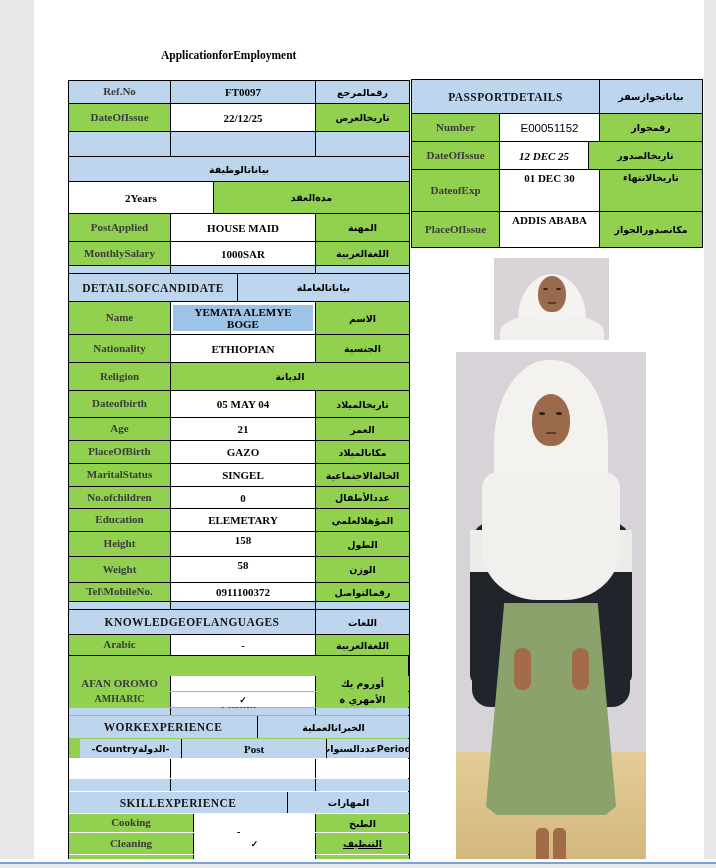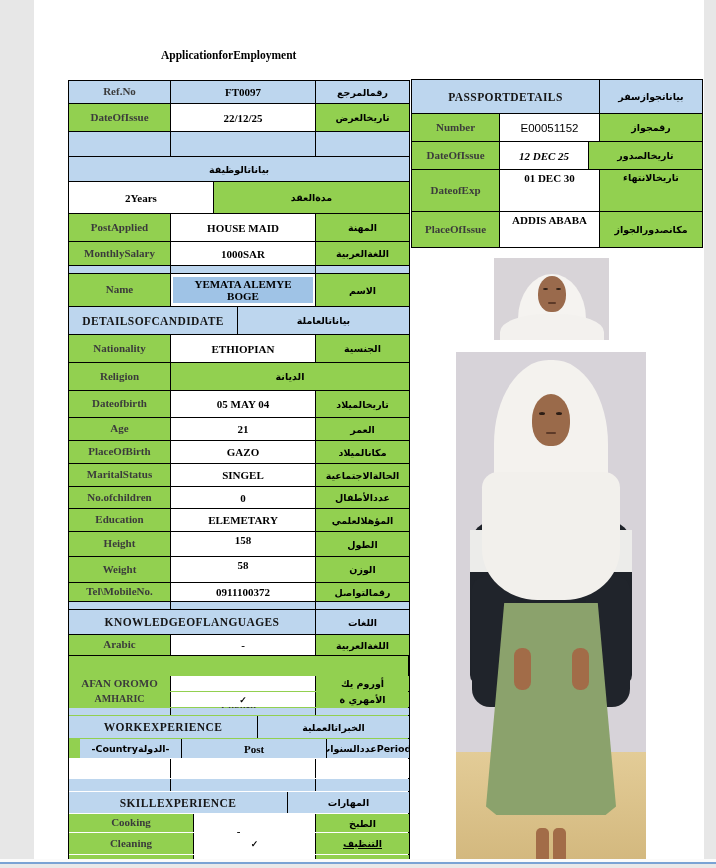--- a/index.html
+++ b/index.html
@@ -89,31 +89,31 @@
       <div class="c w val w145">1000SAR</div>
       <div class="c g ar last">اللغةالعربية</div>
     </div>
 
     <div class="r" style="height:8px;">
       <div class="c b w102"></div>
       <div class="c b w145"></div>
       <div class="c b last"></div>
     </div>
 
+    <div class="r" style="height:28px;">
+      <div class="c b hdr w169">DETAILSOFCANDIDATE</div>
+      <div class="c b ar last">بياناتالعاملة</div>
+    </div>
+
     <div class="r" style="height:33px;">
       <div class="c g lab w102">Name</div>
       <div class="c w val w145">
           <span class="hl">YEMATA ALEMYE BOGE</span>
         </div>
       <div class="c g ar last">الاسم</div>
-    </div>
-
-    <div class="r" style="height:28px;">
-      <div class="c b hdr w169">DETAILSOFCANDIDATE</div>
-      <div class="c b ar last">بياناتالعاملة</div>
     </div>
 
     <div class="r" style="height:28px;">
       <div class="c g lab w102">Nationality</div>
       <div class="c w val w145">ETHIOPIAN</div>
       <div class="c g ar last">الجنسية</div>
     </div>
 
     <div class="r" style="height:28px;">
       <div class="c g lab w102">Religion</div>

